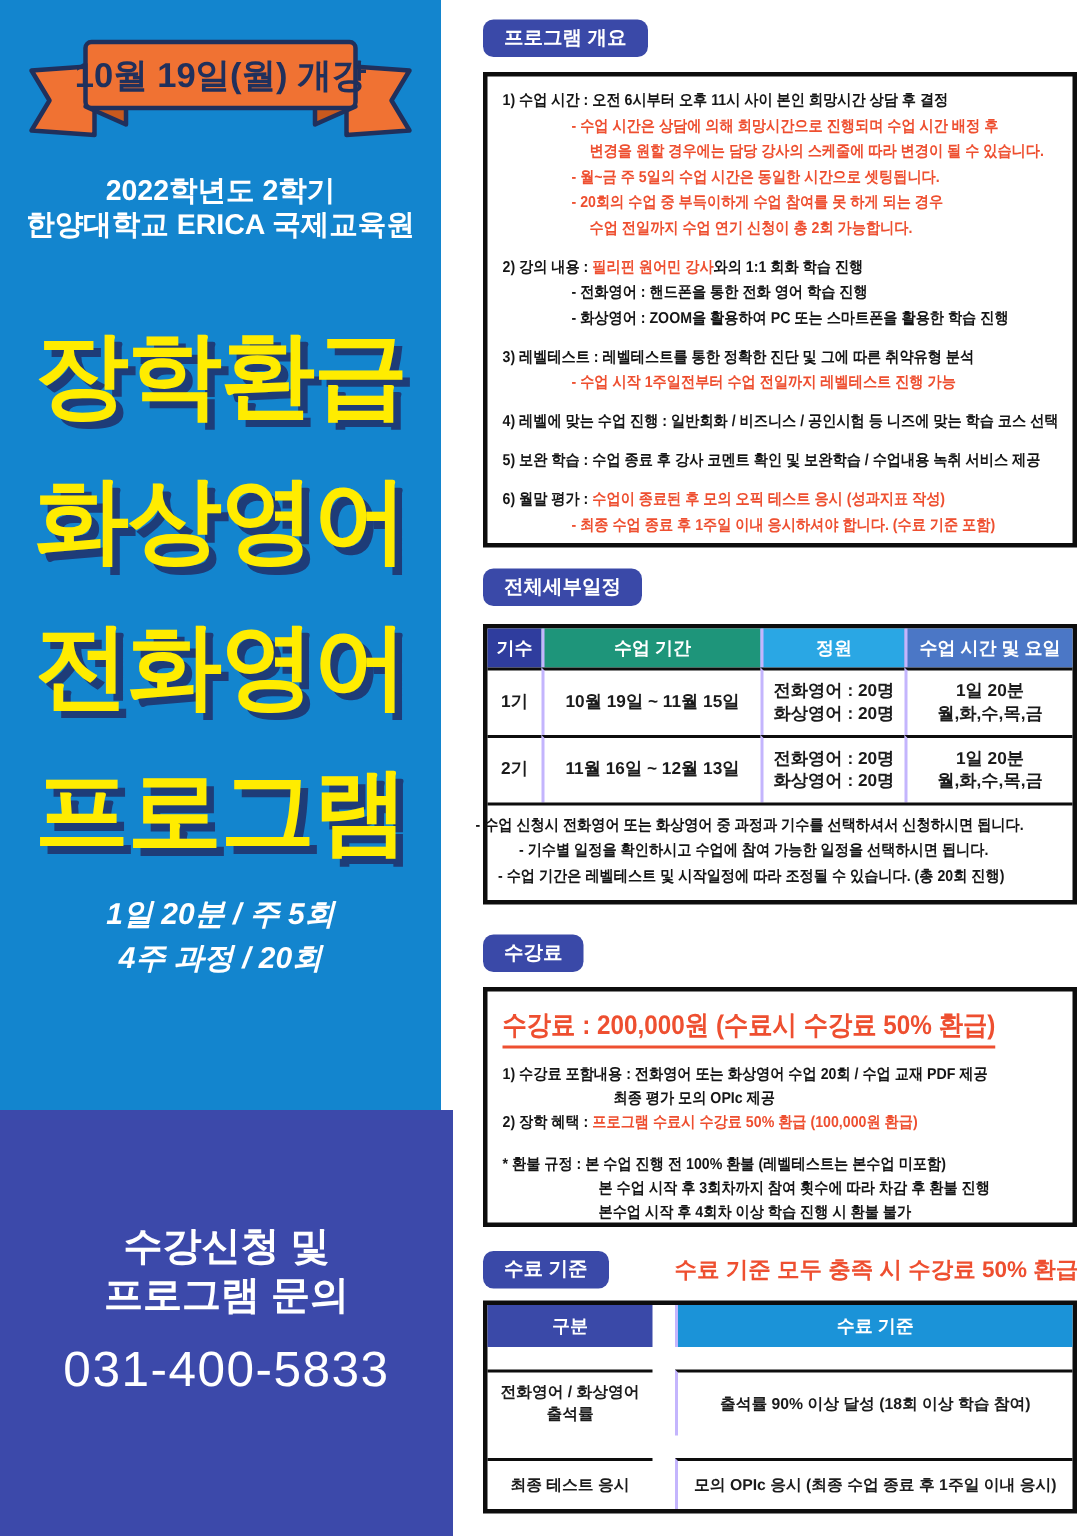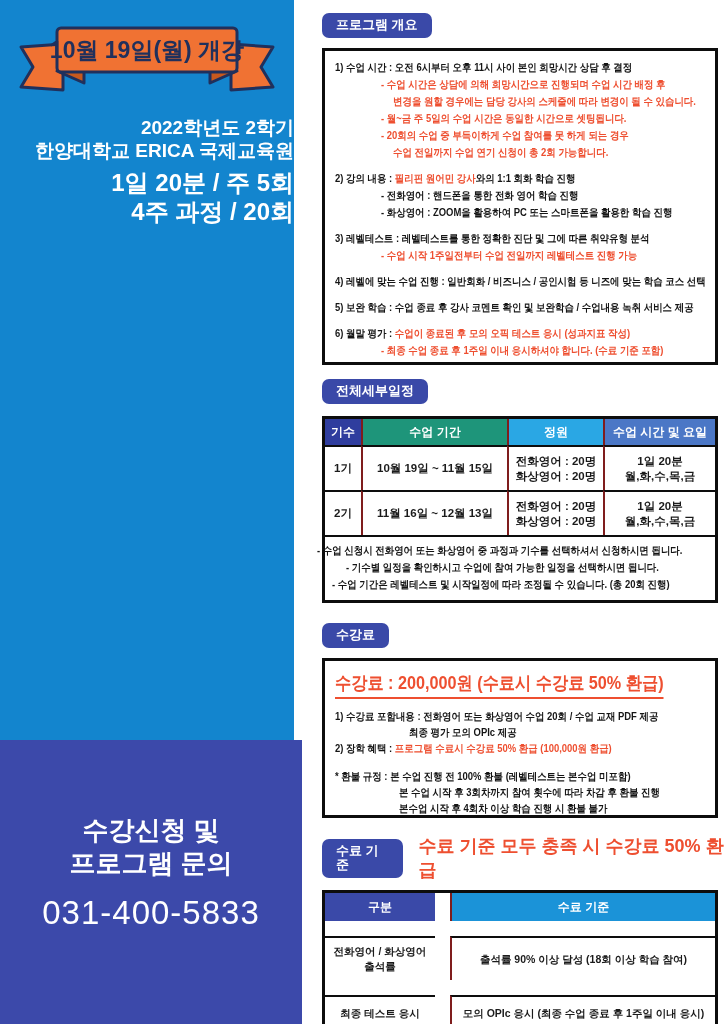--- a/index.html
+++ b/index.html
@@ -1,27 +1,27 @@
 <!DOCTYPE html>
 <html style="--panel-blue: #1385CE; --panel-indigo: #3C49AA; --ribbon-orange: #F07233; --ribbon-fold-orange: #C8591E; --ribbon-navy: #20305C; --title-yellow: #FFEC00; --title-shadow-navy: #1E3C78; --badge-indigo: #3A49A8; --red: #EE4F30; --header-geesu: #2F3D9E; --header-period-teal: #1E957A; --header-capacity-blue: #2AA7E4; --header-time-blue: #4B77C6; --header-criteria-blue: #1B93D8; --footer-navy: #1A2A5A;"><head>
 <meta charset="utf-8">
 <style>
   html,body{margin:0;padding:0;background:#fff;}
   .poster{position:relative;width:724px;height:1024px;overflow:hidden;background:#fff;
           font-family:"Liberation Sans",sans-serif;-webkit-font-smoothing:antialiased;}
   
   .left{position:absolute;left:0;top:0;width:302px;height:1024px;}
-  .left-top{position:absolute;left:0;top:0;width:294px;height:740px;background:var(--panel-blue);text-align:right;}
+  .left-top{position:absolute;left:0;top:0;width:294px;height:740px;background:var(--panel-blue);text-align:center;}
   .left-bottom{position:absolute;left:0;top:740px;width:302px;height:364px;background:var(--panel-indigo);text-align:center;color:#fff;}
   .ribbon{display:block;margin:26px auto 0;}
   .subtitle{margin-top:22px;color:#fff;font-weight:700;font-size:19px;line-height:23px;}
   .big-title{margin-top:40px;}
   .title-line{font-size:63px;font-weight:700;line-height:97px;letter-spacing:-1px;color:var(--title-yellow);
               text-shadow:5px 5px 0 var(--title-shadow-navy);}
-  .sched-summary{margin-top:6px;color:#fff;font-weight:700;font-size:24px;line-height:29px;}
+  .sched-summary{margin-top:6px;color:#fff;font-weight:700;font-size:20px;line-height:29px;font-style:italic;}
   .contact{padding-top:74px;font-weight:700;font-size:26px;line-height:33px;}
   .phone{margin-top:16px;font-weight:400;font-size:33px;line-height:33px;letter-spacing:1px;}
   
   .right{position:absolute;left:302px;top:0;width:422px;height:1024px;background:#fff;}
   .right > *{margin-left:20px;}
   .badge{display:inline-block;background:var(--badge-indigo);color:#fff;font-weight:700;font-size:13px;
          padding:5px 14px 6px;border-radius:7px;line-height:14px;}
   .b-overview{margin-top:13px;margin-bottom:10px;}
   .b-schedule{margin-top:14px;margin-bottom:12px;}
   .b-fee{margin-top:20px;margin-bottom:10px;}
@@ -36,32 +36,32 @@
   .cond{display:inline-block;transform:scaleX(.9);transform-origin:0 50%;white-space:nowrap;}
   .ind1{padding-left:46px;}
   .ind2{padding-left:58px;}
   .ind3{padding-left:64px;}
   .ind4{padding-left:74px;}
   .red{color:var(--red);}
   .fee-title{color:var(--red);font-weight:700;font-size:18px;margin:2px 0 9px;}
   .fee-title .cond{border-bottom:2.5px solid var(--red);padding-bottom:2px;}
   .gtable{display:grid;box-sizing:border-box;width:396px;border:3px solid #0d0d0d;background:#fff;}
   .gcell{display:flex;flex-direction:column;justify-content:center;align-items:center;text-align:center;box-sizing:border-box;}
-  .bl{border-left:2px solid #7f1d1d;}
+  .bl{border-left:2px solid #c4b5fd;}
   .bt{border-top:2px solid #0d0d0d;}
   .gth{color:#fff;font-weight:700;font-size:12px;height:26px;}
   .crit .gth{height:28px;}
   .gtd{font-weight:700;font-size:11.5px;color:#1b1b1b;line-height:15px;}
   .sched .gtd{height:45px;}
   .crit .gtd{min-height:34px;font-size:10.5px;padding:6px 4px;}
   .crit .gtd.tall{min-height:42px;}
   .gnotes{grid-column:1/-1;padding:5px 8px 7px;text-align:left;}
   .crit-row{display:flex;align-items:center;gap:16px;margin-top:16px;margin-bottom:8px;}
   .crit-row .badge{margin:0;}
-  .crit-headline{color:var(--red);font-weight:700;font-size:18px;}
+  .crit-headline{color:var(--red);font-weight:700;font-size:15px;margin-left:28px;}
   .footer{width:396px;margin-top:30px;text-align:center;color:var(--footer-navy);font-weight:700;font-size:16px;}
 </style>
 </head>
 <body>
 
 <div class="poster">
 
   <aside class="left">
     <div class="left-top">
       <svg class="ribbon" width="258" height="68" viewBox="0 0 258 68">
@@ -71,20 +71,26 @@
           <path d="M39,45 L66,45 L66,57 Z" fill="var(--ribbon-fold-orange)"></path>
           <path d="M219,45 L192,45 L192,57 Z" fill="var(--ribbon-fold-orange)"></path>
           <rect x="39" y="2" width="180" height="44" rx="4" fill="var(--ribbon-orange)"></rect>
         </g>
         <text x="129" y="32" text-anchor="middle" font-size="23" font-weight="700" fill="var(--ribbon-navy)">10월 19일(월) 개강</text>
       </svg>
       <div class="subtitle">
         <div>2022학년도 2학기</div>
         <div>한양대학교 ERICA 국제교육원</div>
       </div>
+      <div class="big-title" id="big-title">
+          <div class="title-line">장학환급</div>
+          <div class="title-line">화상영어</div>
+          <div class="title-line">전화영어</div>
+          <div class="title-line">프로그램</div>
+        </div>
       <div class="sched-summary">
         <div>1일 20분 / 주 5회</div>
         <div>4주 과정 / 20회</div>
       </div>
     </div>
     <div class="left-bottom">
       <div class="contact">
         <div>수강신청 및</div>
         <div>프로그램 문의</div>
       </div>

